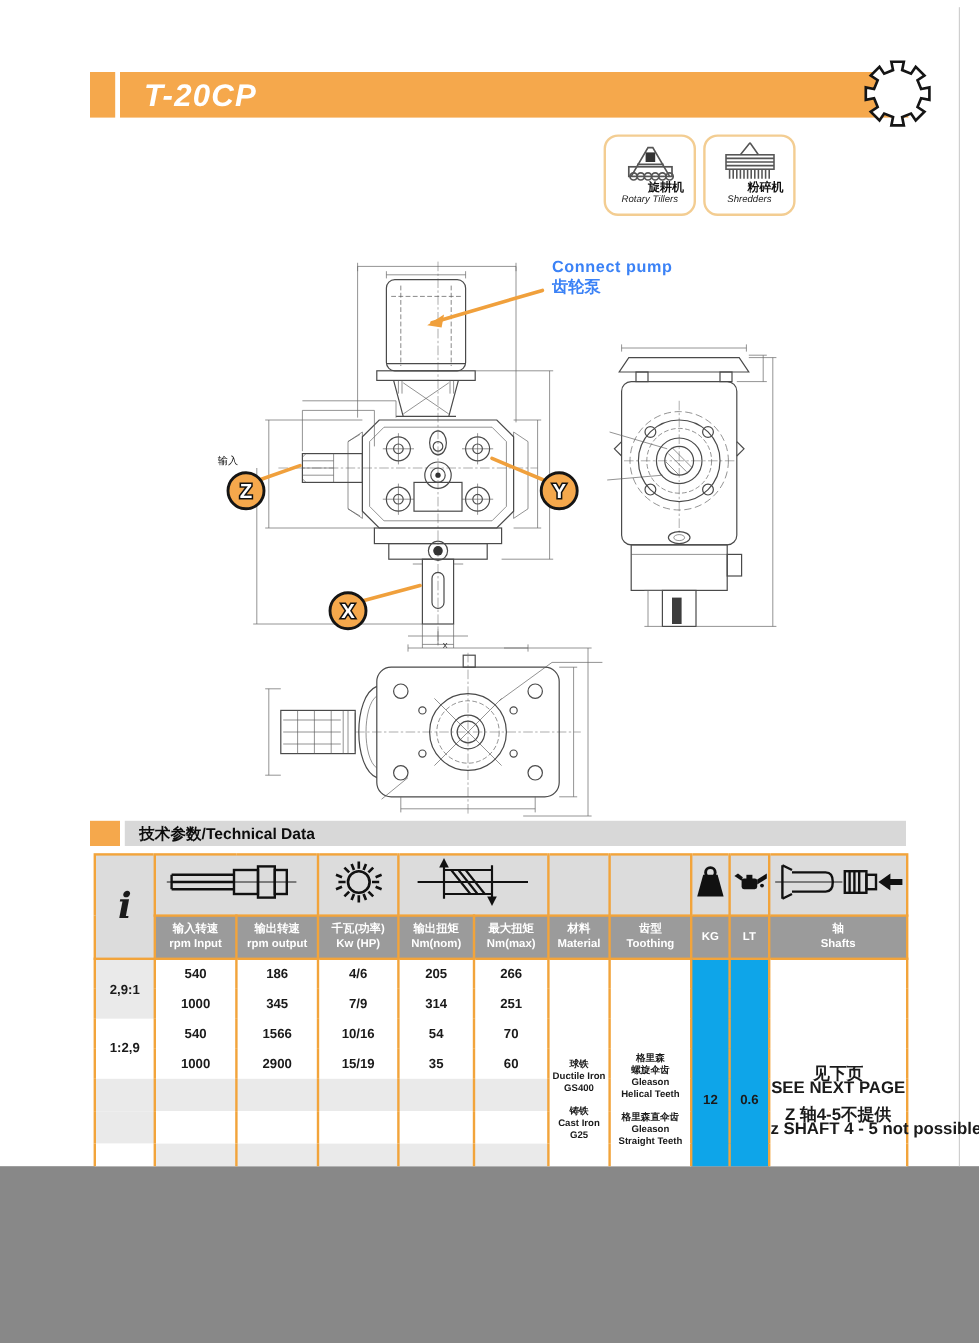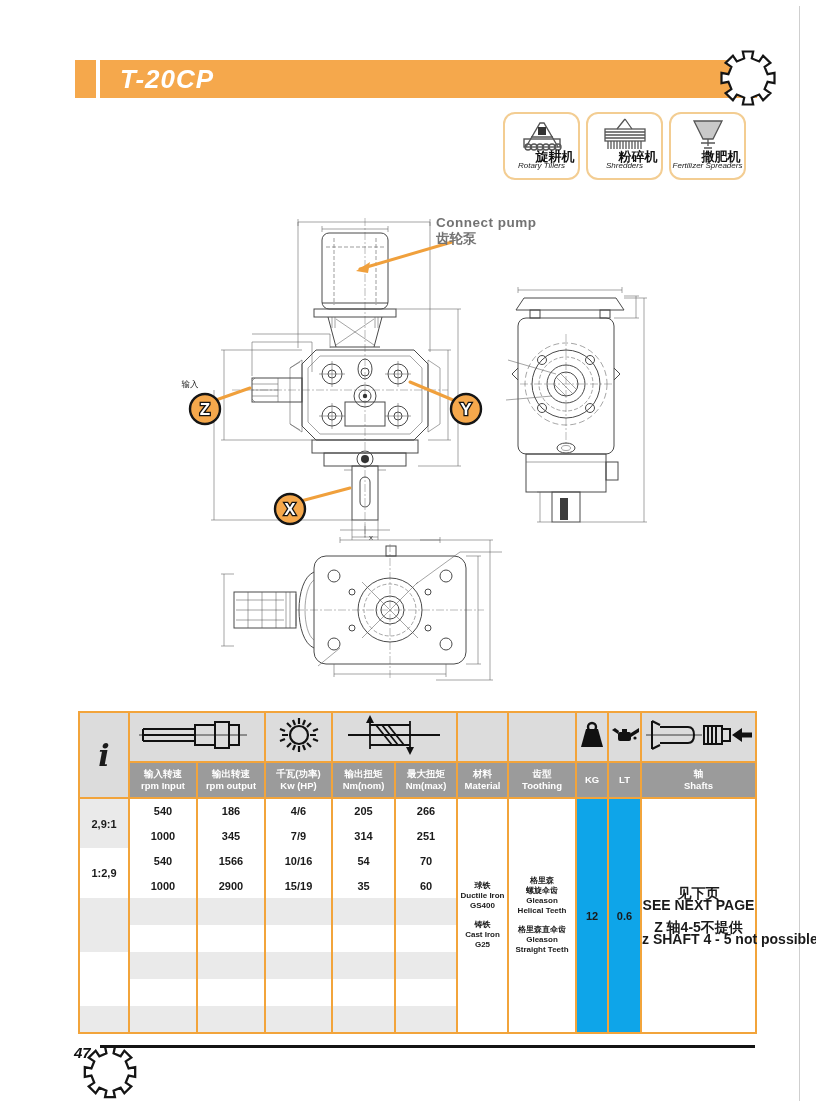--- a/index.html
+++ b/index.html
@@ -7,43 +7,43 @@
     --orange-border:#F2A43B;
     --bar-gray:#D8D8D8;
     --head-gray:#9B9B9B;
     --cell-gray:#DCDCDC;
     --stripe:#EAEAEA;
     --ink:#1A1A1A;
     --line:#4a4a4a;
   }
   *{margin:0;padding:0;box-sizing:border-box;}
   body{background:#888;font-family:"Liberation Sans",sans-serif;}
-  .page{position:relative;width:816px;height:1119px;background:#fff;margin:0 auto;overflow:hidden;text-decoration:underline;}
+  .page{position:relative;width:816px;height:972px;background:#fff;margin:0 auto;overflow:hidden;text-decoration:underline;}
   .page-edge{position:absolute;left:799px;top:6px;width:1px;height:1095px;background:#cfcfcf;}
 
   
   .banner-accent{position:absolute;left:75px;top:60px;width:21px;height:38px;background:var(--orange);}
   .banner{position:absolute;left:100px;top:60px;width:657px;height:38px;background:var(--orange);z-index:1;}
   .banner-title{position:absolute;left:20px;top:4px;font-size:26px;line-height:30px;font-weight:bold;font-style:italic;color:#fff;letter-spacing:1px;}
   .gear-top{position:absolute;left:712px;top:48px;z-index:2;}
 
   
   .app-card{position:absolute;top:112px;width:77px;height:68px;background:#fff;border:2px solid #F3CD92;border-radius:12px;text-align:center;overflow:hidden;}
   .app-card .pic{height:38px;padding-top:3px;}
-  .app-zh{font-size:13px;font-weight:bold;color:#111;line-height:9px;margin-left:27px;}
+  .app-zh{font-size:10px;font-weight:bold;color:#111;line-height:9px;margin-left:27px;}
   .app-en{font-size:8px;font-style:italic;color:#222;line-height:10px;}
 
   
   .section{position:absolute;left:75px;width:680px;height:21px;}
   .section .sq{position:absolute;left:0;top:0;width:25px;height:21px;background:var(--orange);}
   .section .bar{position:absolute;left:29px;top:0;width:651px;height:21px;background:var(--bar-gray);}
   .section .txt{position:absolute;left:41px;top:2px;font-size:13px;font-weight:bold;color:#0d0d0d;}
 
   
-  .note-pump{position:absolute;left:436px;top:215px;z-index:3;font-weight:bold;color:#737373;}
+  .note-pump{position:absolute;left:460px;top:215px;z-index:3;font-weight:bold;color:#3b82f6;}
   .note-pump .l1{font-size:13.5px;letter-spacing:.5px;}
   .note-pump .l2{font-size:13.5px;text-align:left;}
 
   .drawing-svg{position:absolute;left:0;top:205px;z-index:2;}
   .dim{stroke:#6a6a6a;stroke-width:.6;fill:none;}
   .edge{stroke:var(--line);stroke-width:1;fill:none;}
   .thin{stroke:#5a5a5a;stroke-width:.55;fill:none;}
   .cl{stroke:#777;stroke-width:.5;fill:none;stroke-dasharray:8 2 2 2;}
   .dash{stroke:#5a5a5a;stroke-width:.6;fill:none;stroke-dasharray:4 2;}
   .badge-line{stroke:#F0A03C;stroke-width:3;fill:none;stroke-linecap:round;}
@@ -120,32 +120,20 @@
           <path d="M24,2 L16,12 M24,2 L31,12"></path>
           <rect x="4" y="12" width="40" height="12"></rect>
           <path d="M4,15 H44 M4,18 H44 M4,21 H44"></path>
           <path d="M7,24 V32 M10,24 V32 M13,24 V32 M16,24 V32 M19,24 V32 M22,24 V32 M25,24 V32 M28,24 V32 M31,24 V32 M34,24 V32 M37,24 V32 M40,24 V32"></path>
         </g>
       </svg>
     </div>
     <div class="app-zh">粉碎机</div>
     <div class="app-en">Shredders</div>
   </div>
-  <div class="app-card" style="left:669px;">
-    <div class="pic">
-      <svg width="48" height="36" viewBox="0 0 48 36">
-        <g stroke="#555" stroke-width="1.3">
-          <polygon points="10,4 38,4 29,22 19,22" fill="#c9c9c9"></polygon>
-          <path d="M24,22 V29 M17,26 H31 M20,31 H28" fill="none"></path>
-        </g>
-      </svg>
-    </div>
-    <div class="app-zh">撒肥机</div>
-    <div class="app-en">Fertilizer Spreaders</div>
-  </div>
 
 
   <div class="note-pump">
     <div class="l1">Connect pump</div>
     <div class="l2">齿轮泵</div>
   </div>
 
   <svg class="drawing-svg" width="816" height="480" viewBox="0 205 816 480">
 
     <g>
@@ -295,20 +283,25 @@
       <path class="badge-line" d="M453,400 L410,382"></path>
       <circle class="badge-c" cx="466" cy="409" r="15"></circle>
       <text class="badge-t" x="466" y="415">Y</text>
 
       <path class="badge-line" d="M301,501 L350,488"></path>
       <circle class="badge-c" cx="290" cy="509" r="15"></circle>
       <text class="badge-t" x="290" y="515">X</text>
     </g>
   </svg>
 
+  <div class="section" style="top:684px;">
+    <div class="sq"></div>
+    <div class="bar"></div>
+    <div class="txt">技术参数/Technical Data</div>
+  </div>
 
   <table class="tech-table">
     <colgroup>
       <col style="width:50px">
         <col style="width:68px">
         <col style="width:68px">
         <col style="width:67px">
         <col style="width:63px">
         <col style="width:62px">
         <col style="width:51px">

